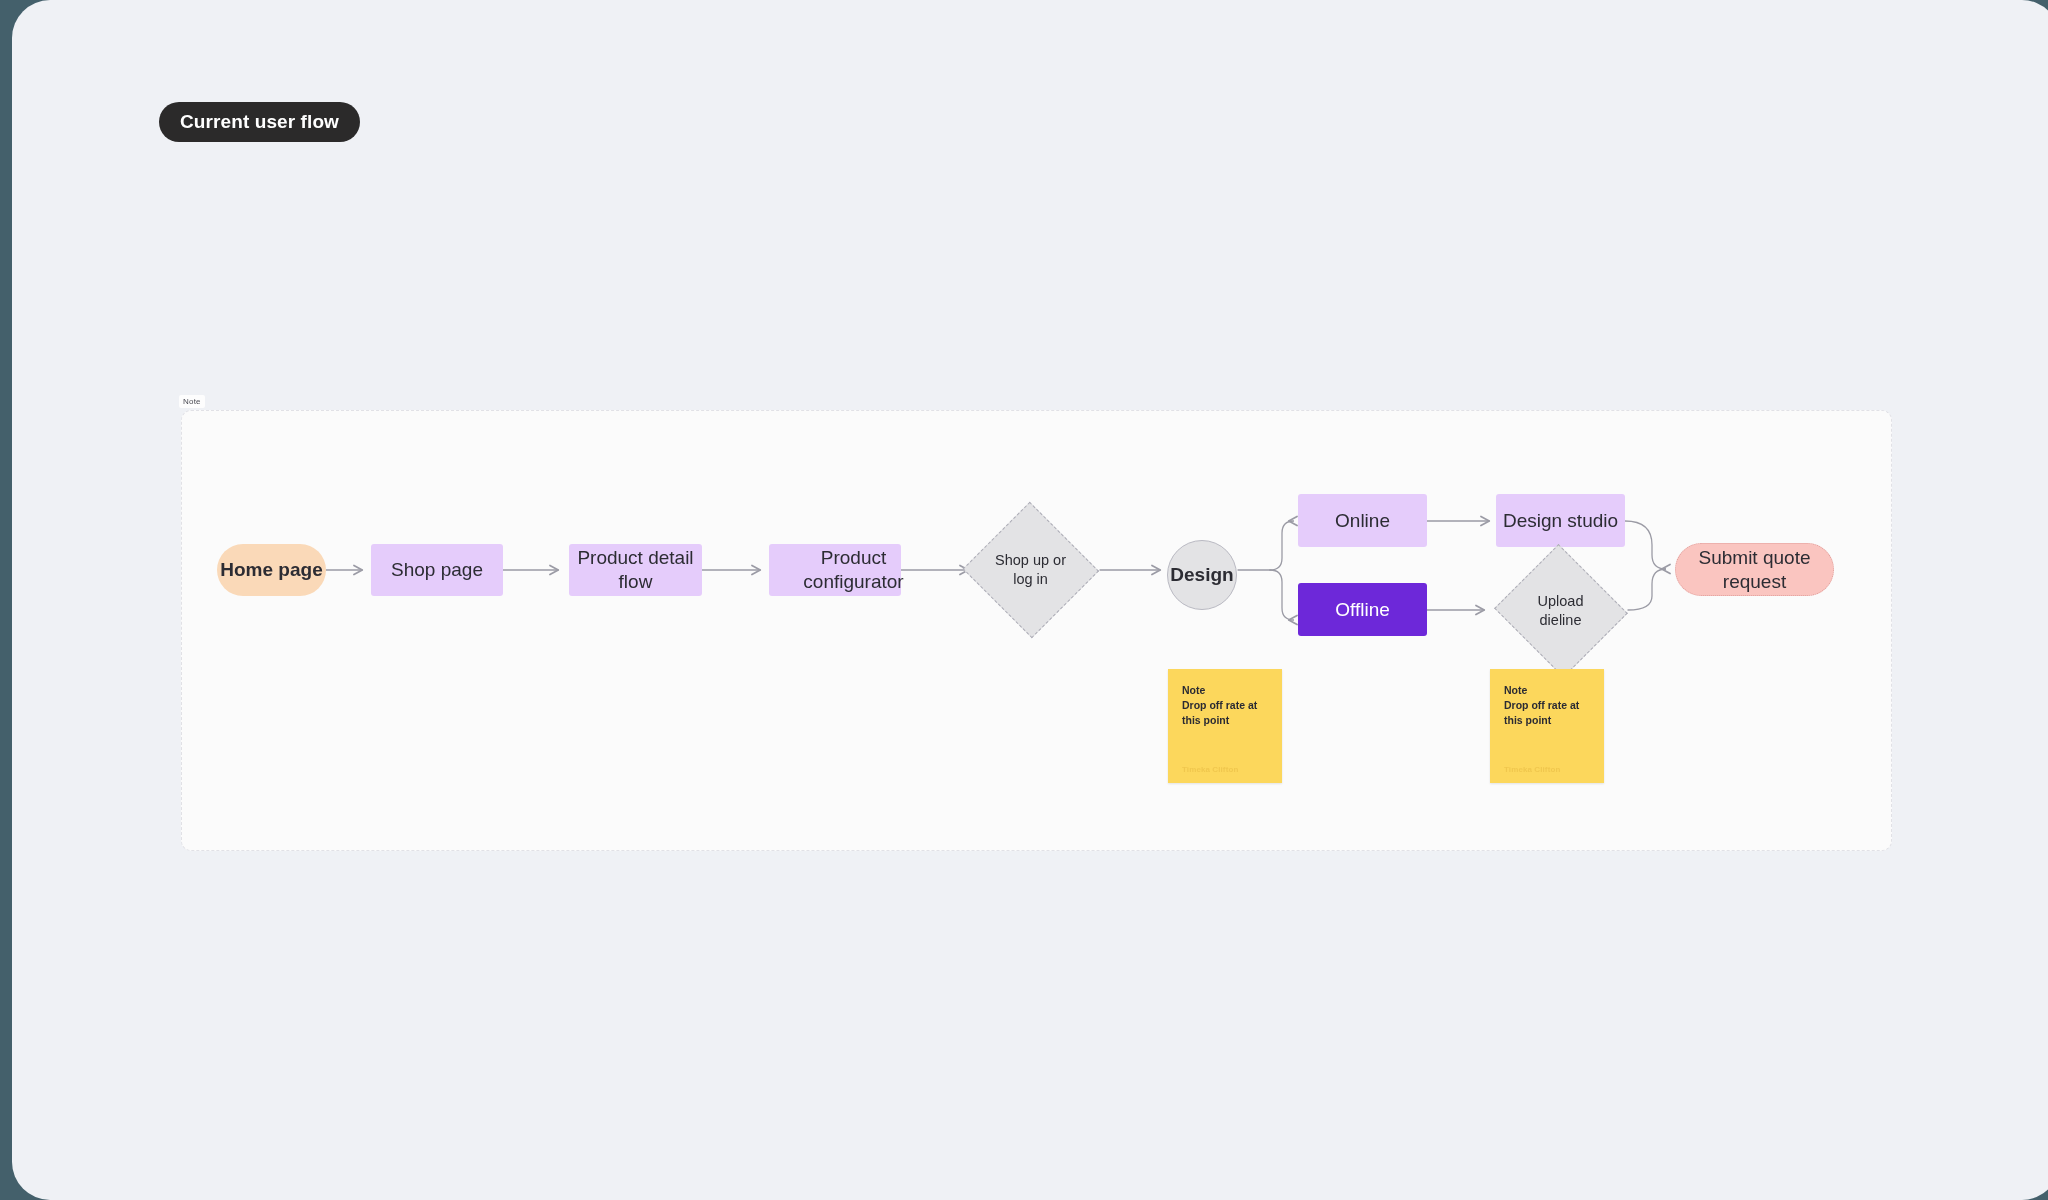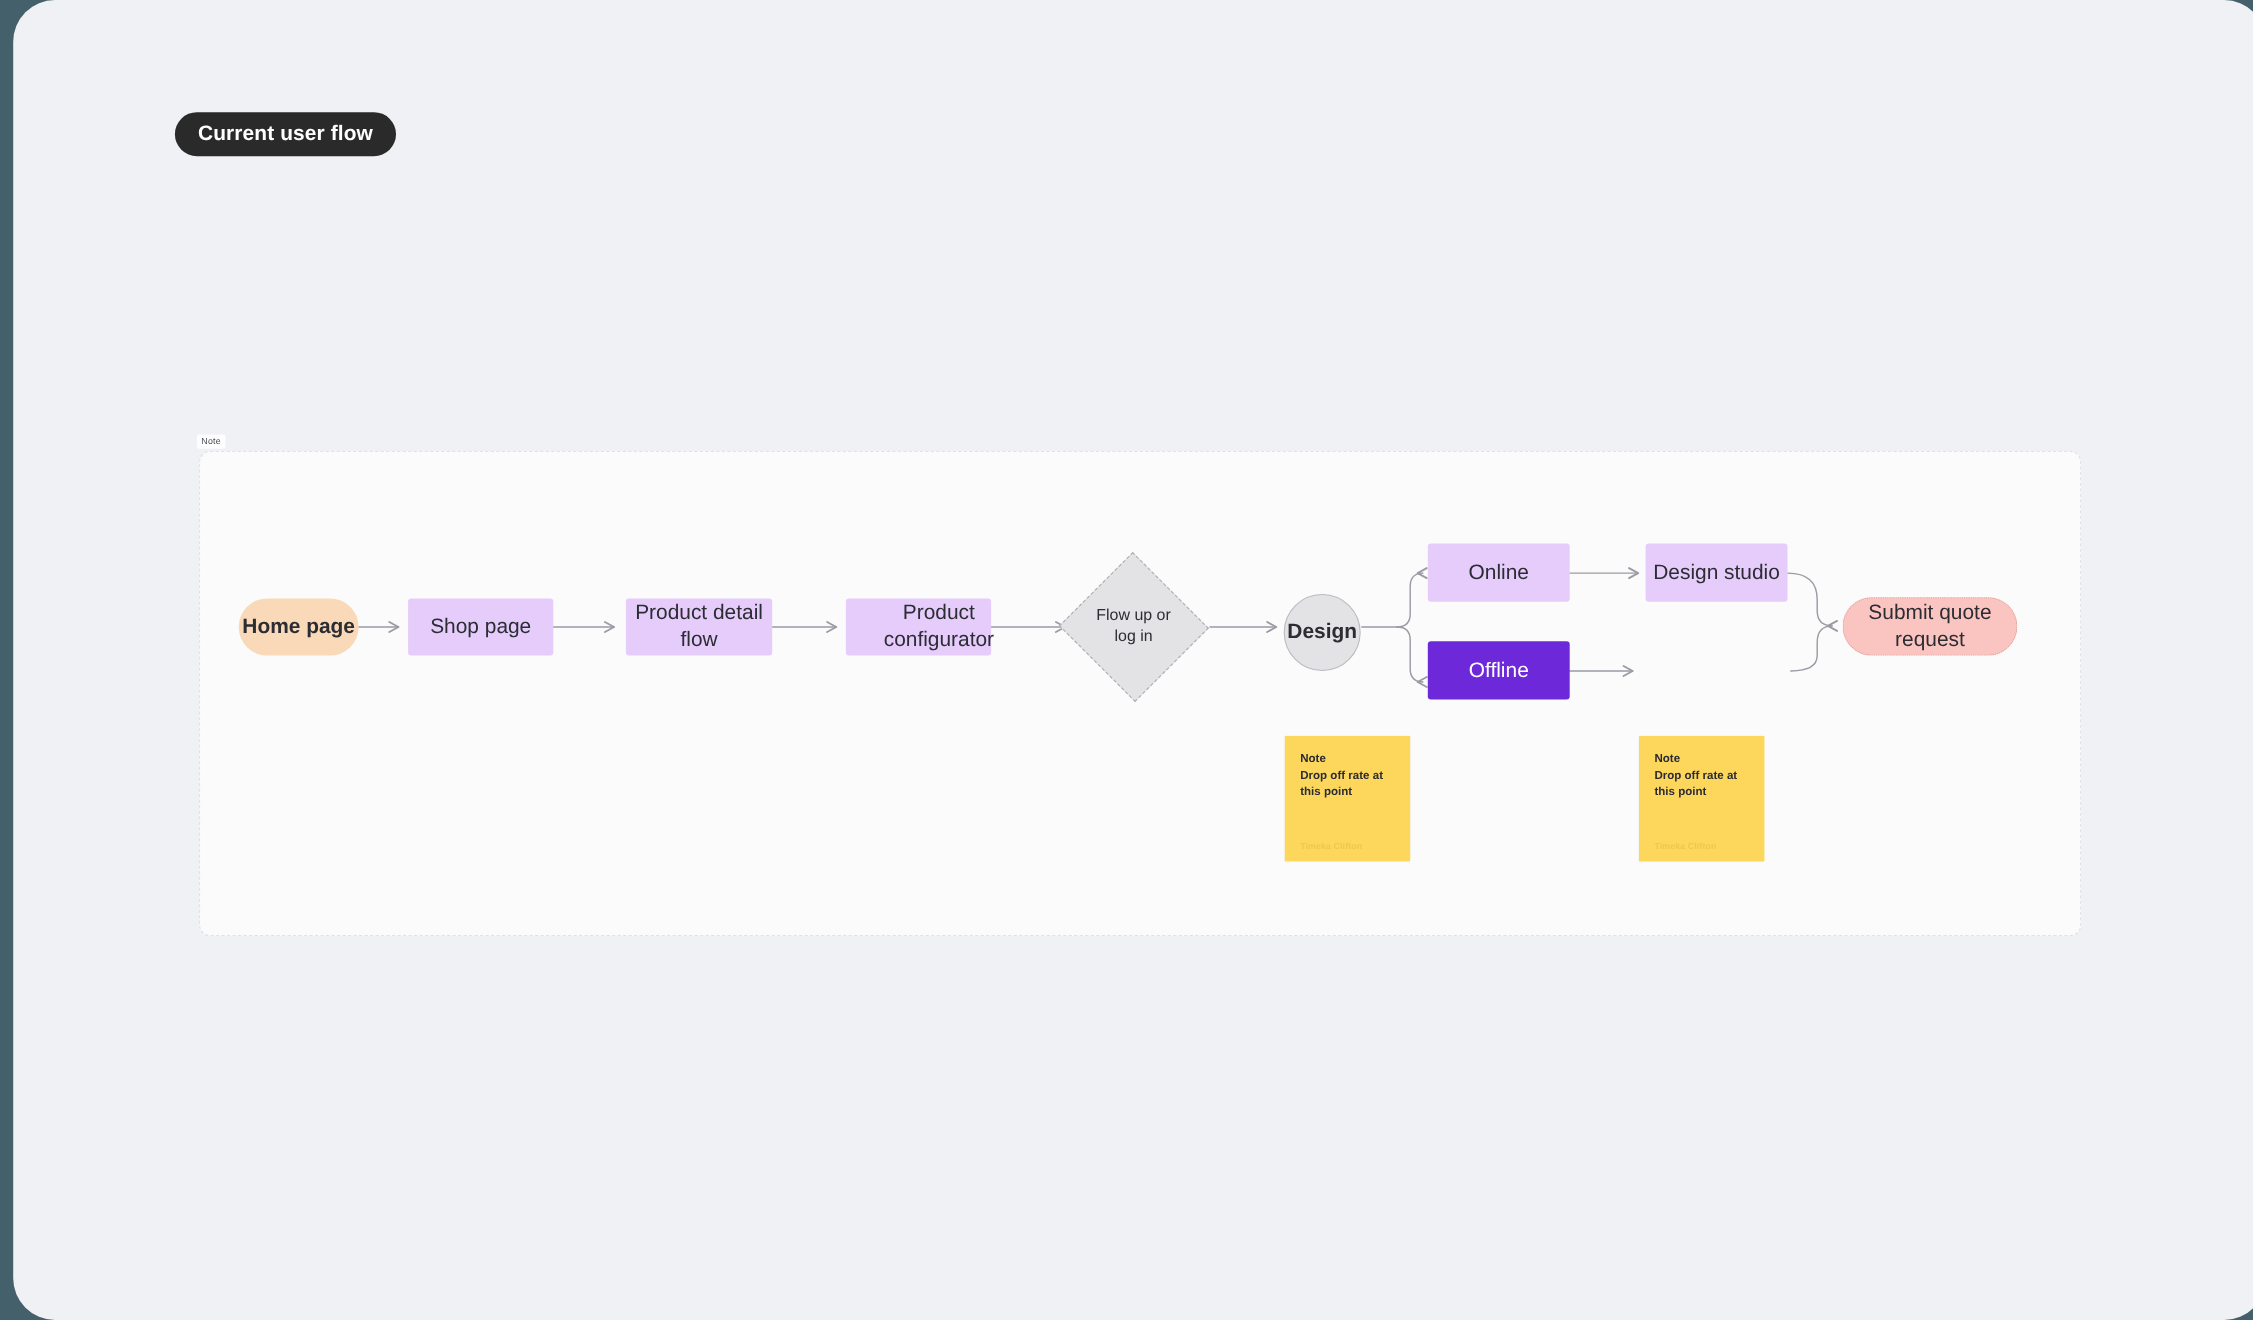--- a/index.html
+++ b/index.html
@@ -211,34 +211,43 @@
   <div class="node rect" style="left:359px; top:544px; width:132px; height:52px;">Shop page</div>
 
   <div class="node rect" style="left:557px; top:544px; width:133px; height:52px;">Product detail flow</div>
 
   <div class="node rect" style="left:757px; top:544px; width:132px; height:52px;padding-left:37px;">Product configurator</div>
 
   <div class="diamond-wrap" style="left:949px; top:503px; width:139px; height:134px;">
     <div class="dshape"></div>
     <div class="dlabel">
       <span>
-        <span>Flow up or</span><br>
+        <span>Shop up or</span><br>
         <span>log in</span>
       </span>
     </div>
   </div>
 
   <div class="node circle" style="left:1155px; top:540px; width:70px; height:70px;">Design</div>
 
   <div class="node rect" style="left:1286px; top:494px; width:129px; height:53px;">Online</div>
 
   <div class="node rect" style="left:1286px; top:583px; width:129px; height:53px; background:#6d28d9; color:#ffffff;">Offline</div>
 
   <div class="node rect" style="left:1484px; top:494px; width:129px; height:53px;">Design studio</div>
 
+  <div class="diamond-wrap" style="left:1479px; top:546px; width:139px; height:129px;">
+    <div class="dshape"></div>
+    <div class="dlabel">
+      <span>
+        <span>Upload</span><br>
+        <span>dieline</span>
+      </span>
+    </div>
+  </div>
 
   <div class="node pill" style="left:1663px; top:543px; width:159px; height:53px; background:#fac5c0; border:1px dotted #e09e9a;">Submit quote request</div>
 
   <div class="sticky" style="left:1156px; top:669px; width:114px; height:114px;">
     <div class="s-title">Note</div>
     <div class="s-body">Drop off rate at this point</div>
     <div class="s-author">Timeka Clifton</div>
   </div>
 
   <div class="sticky" style="left:1478px; top:669px; width:114px; height:114px;">

